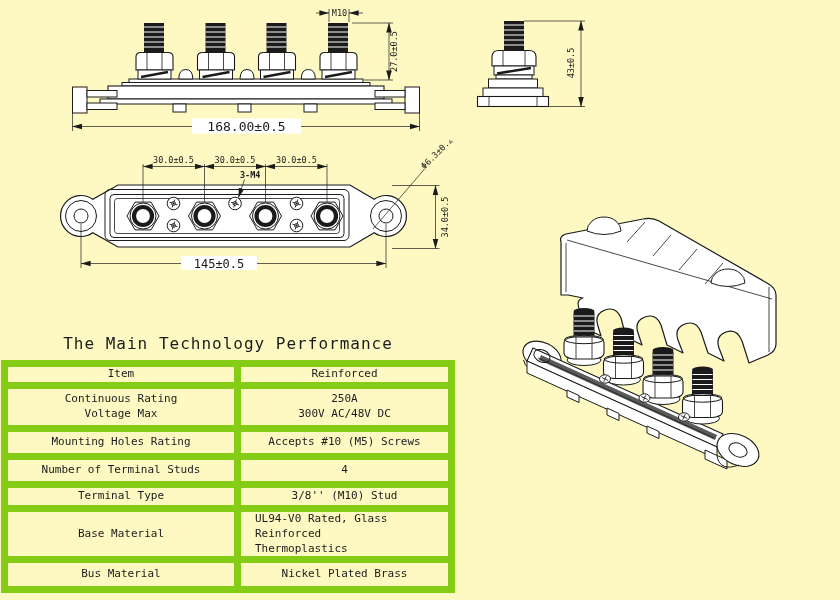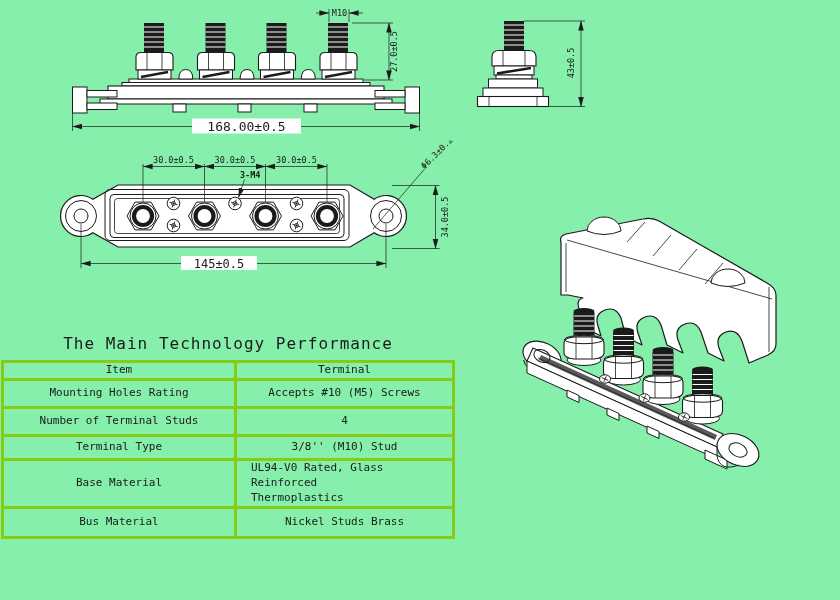--- a/index.html
+++ b/index.html
@@ -1,32 +1,32 @@
 <!DOCTYPE html>
 <html><head>
 <meta charset="utf-8">
 <style>
   html,body{margin:0;padding:0;background:#fff;}
-  #stage{position:relative;width:840px;height:600px;background:#86efac;overflow:hidden;
+  #stage{position:relative;width:840px;height:600px;background:#fef9c3;overflow:hidden;
          font-family:"DejaVu Sans Mono","Liberation Mono",monospace;color:#1b1b1b;}
   .view{position:absolute;}
   svg{display:block;}
   svg text{font-family:"DejaVu Sans Mono","Liberation Mono",monospace;fill:#1b1b1b;}
   .ln{stroke:#1b1b1b;fill:none;}
   .fw{fill:#fff;stroke:#1b1b1b;}
   .dk{fill:#1b1b1b;stroke:none;}
   .dim{stroke:#1b1b1b;stroke-width:.7;fill:none;}
   .thin{stroke:#1b1b1b;stroke-width:.8;fill:none;}
   .wht{stroke:#fff;stroke-width:1;}
   
   #spec-title{position:absolute;left:1px;top:334px;width:454px;text-align:center;
               font-size:16px;letter-spacing:1px;}
   #spec-table{position:absolute;left:1px;top:360px;width:454px;border-collapse:collapse;
               font-size:11px;table-layout:fixed;}
-  #spec-table td,#spec-table th{border:3px solid #84cc16;text-align:center;vertical-align:middle;
+  #spec-table td,#spec-table th{border:7px solid #84cc16;text-align:center;vertical-align:middle;
               font-weight:normal;padding:0 4px;white-space:pre-line;line-height:1.35;margin-top:24px;}
   #spec-table col.c1{width:233px;}
   #spec-table tr.hdr{height:18px;}
   #spec-table tr.r1{height:43px;}
   #spec-table tr.r2{height:28px;}
   #spec-table tr.r3{height:28px;}
   #spec-table tr.r4{height:23px;}
   #spec-table tr.r5{height:24px;}
   #spec-table tr.r6{height:40px;}
   #spec-table tr.r7{height:30px;}
@@ -290,39 +290,45 @@
   <div id="spec-title">The Main Technology Performance</div>
 
   <table id="spec-table">
     <colgroup>
         <col class="c1">
         <col>
       </colgroup>
     <tbody>
         <tr class="hdr">
       <th>Item</th>
-      <th>Terminal</th>
+      <th>Reinforced</th>
+    </tr>
+    <tr class="r1">
+      <td>Continuous Rating
+Voltage Max</td>
+      <td>250A
+300V AC/48V DC</td>
     </tr>
     <tr class="r2">
       <td>Mounting Holes Rating</td>
       <td>Accepts #10 (M5) Screws</td>
     </tr>
     <tr class="r3">
       <td>Number of Terminal Studs</td>
       <td>4</td>
     </tr>
     <tr class="r5">
       <td>Terminal Type</td>
       <td>3/8'' (M10) Stud</td>
     </tr>
     <tr class="r6">
       <td>Base Material</td>
       <td class="left">UL94-V0 Rated, Glass Reinforced
 Thermoplastics</td>
     </tr>
     <tr class="r7">
       <td>Bus Material</td>
-      <td>Nickel Studs Brass</td>
+      <td>Nickel Plated Brass</td>
     </tr>
   </tbody>
     </table>
 
 </div>
 
 </body></html>

